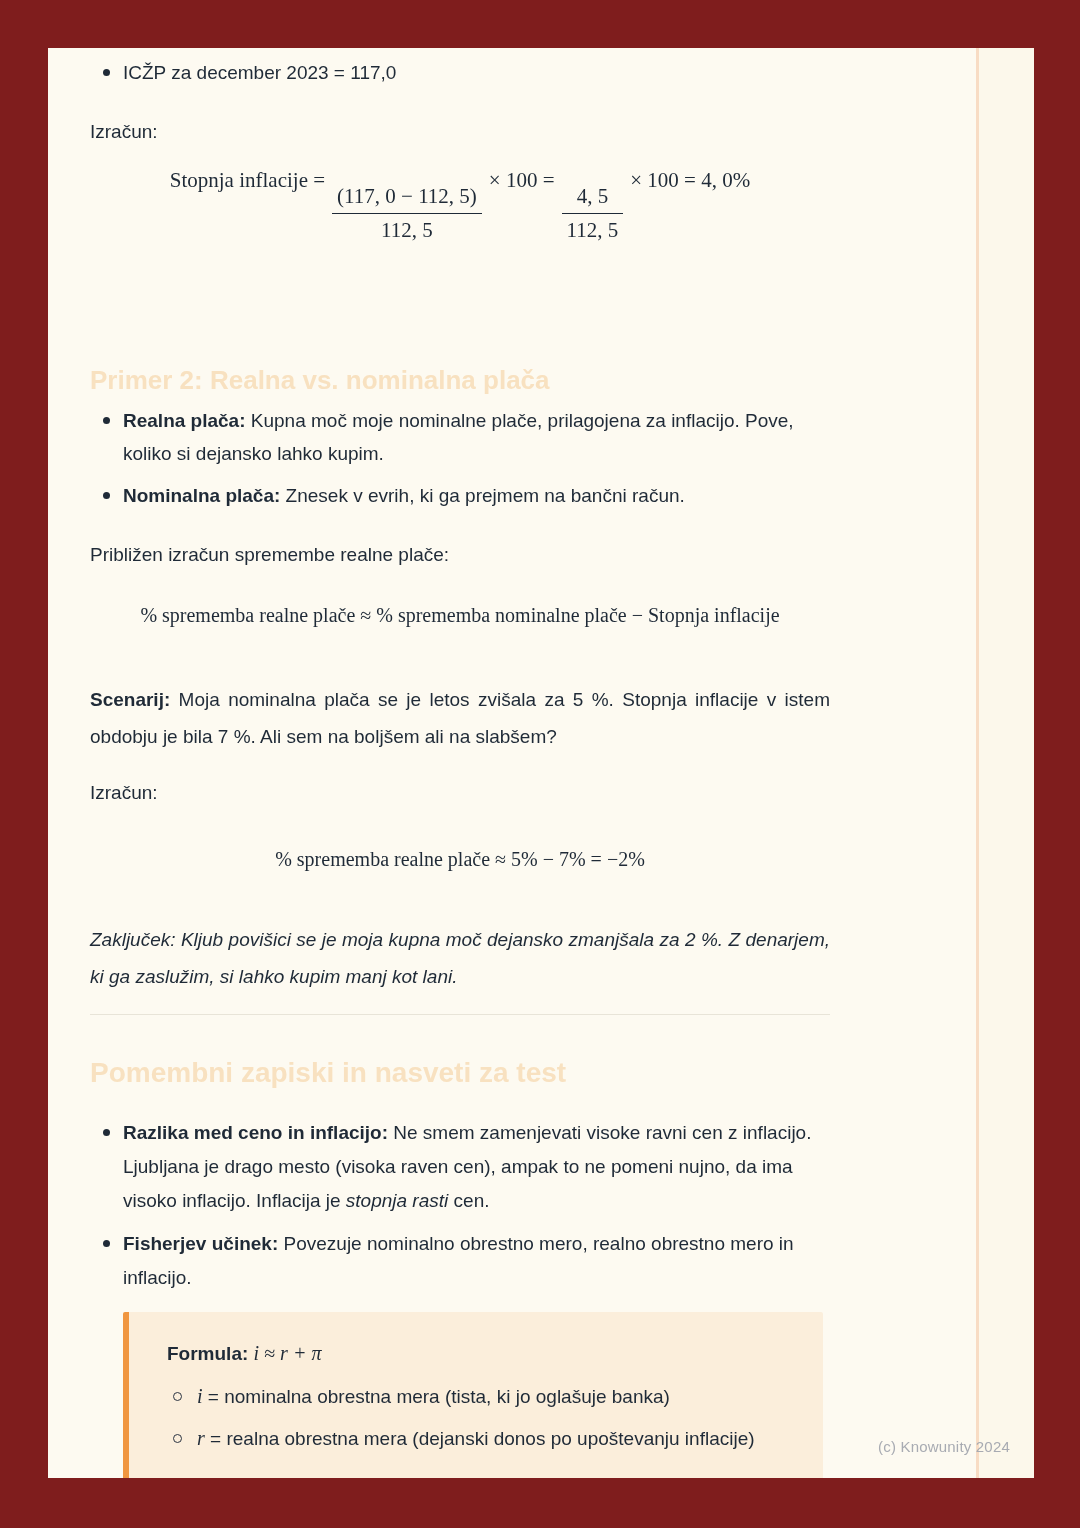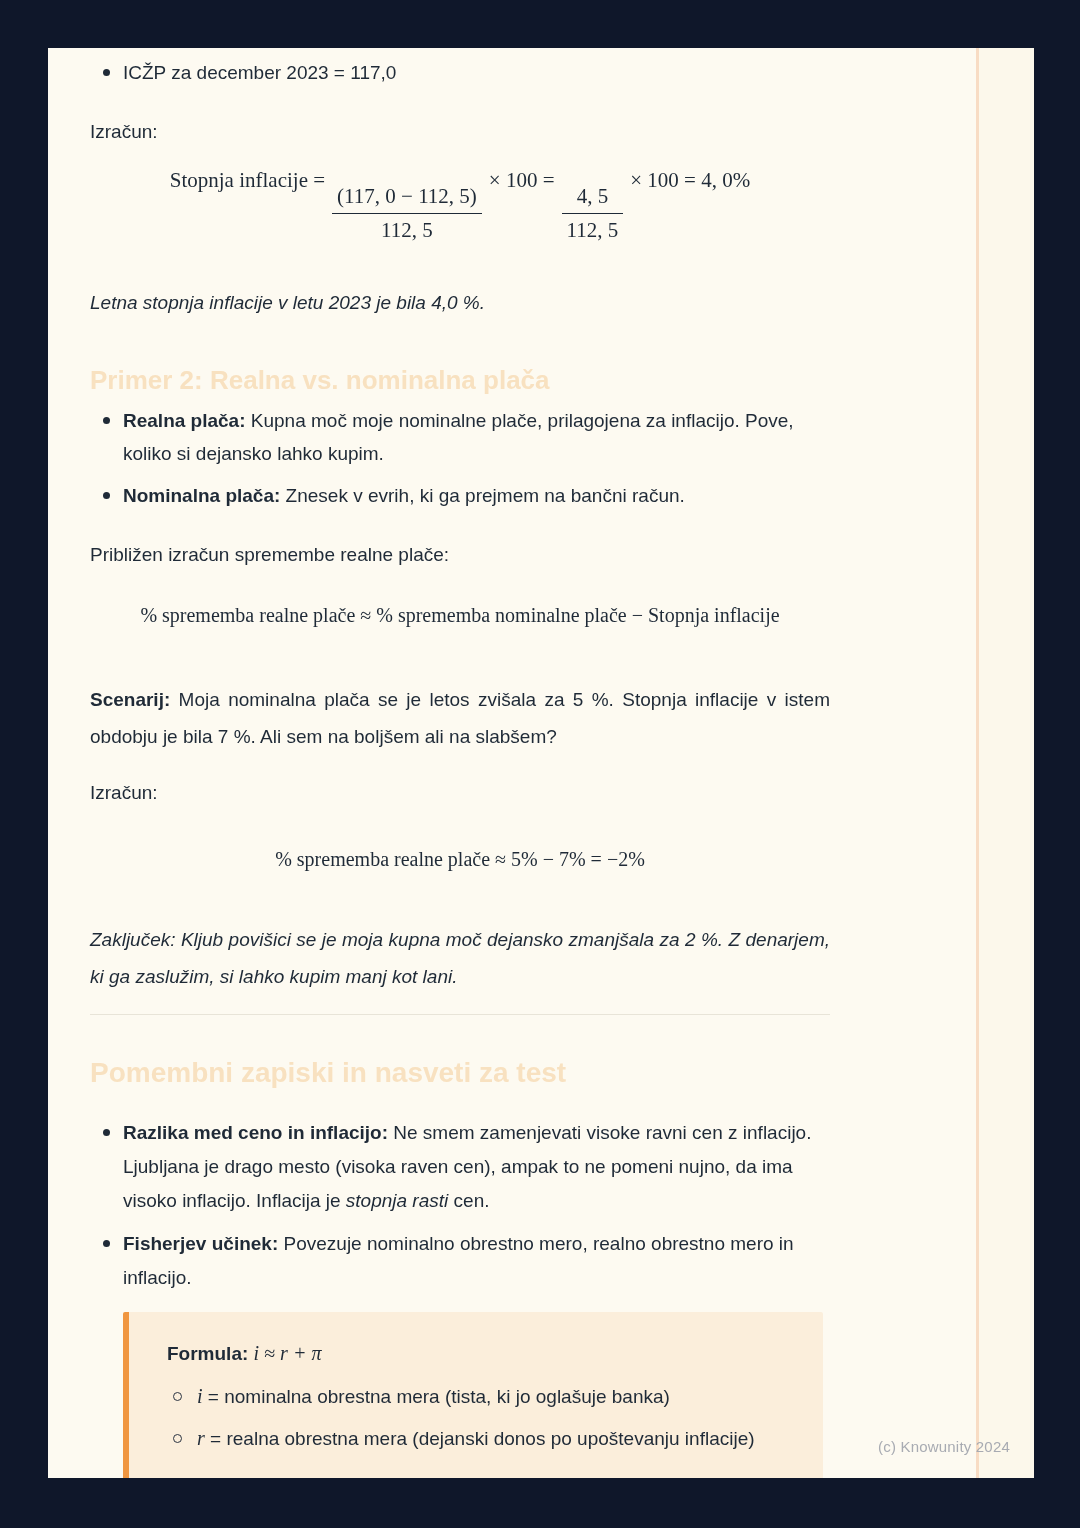--- a/index.html
+++ b/index.html
@@ -1,16 +1,16 @@
 <!DOCTYPE html>
 <html><head>
 <meta charset="utf-8">
 <style>
   html,body{margin:0;padding:0;background:#ffffff;}
-  #screen{position:relative;width:1080px;height:1528px;background:#0f172a;overflow:hidden;
+  #screen{position:relative;width:1080px;height:1528px;background:#7f1d1d;overflow:hidden;
           font-family:"Liberation Sans",sans-serif;color:#1F2A37;}
   
   .page{position:absolute;left:48px;top:48px;width:928px;height:1430px;background:#FDFAF1;overflow:hidden;}
   .page-separator{position:absolute;left:976px;top:48px;width:3px;height:1430px;background:#F8DCC4;}
   .next-page-edge{position:absolute;left:979px;top:48px;width:55px;height:1430px;background:#FCF8EB;}
   .watermark{position:absolute;top:1438px;right:70px;font-size:15px;color:#A8ABB2;letter-spacing:.2px;}
 
   .abs{position:absolute;left:42px;width:740px;}
   p{margin:0;}
   .body-text{font-size:19px;line-height:33px;}
@@ -70,21 +70,20 @@
         <span class="den">112, 5</span>
       </span>
       <span>× 100 =</span>
       <span class="frac">
         <span class="num">4, 5</span>
         <span class="den">112, 5</span>
       </span>
       <span>× 100 = 4, 0%</span>
     </div>
 
-    <p class="abs body-text it" style="top:238px;">Letna stopnja inflacije v letu 2023 je bila 4,0 %.</p>
 
     <h2 class="sec-h h-primer" style="top:316px;">Primer 2: Realna vs. nominalna plača</h2>
 
     <ul class="blist abs" style="top:356px;">
       <li>
         <span class="b">Realna plača:</span><span> Kupna moč moje nominalne plače, prilagojena za inflacijo. Pove, koliko si dejansko lahko kupim.</span>
       </li>
       <li>
         <span class="b">Nominalna plača:</span><span> Znesek v evrih, ki ga prejmem na bančni račun.</span>
       </li>

